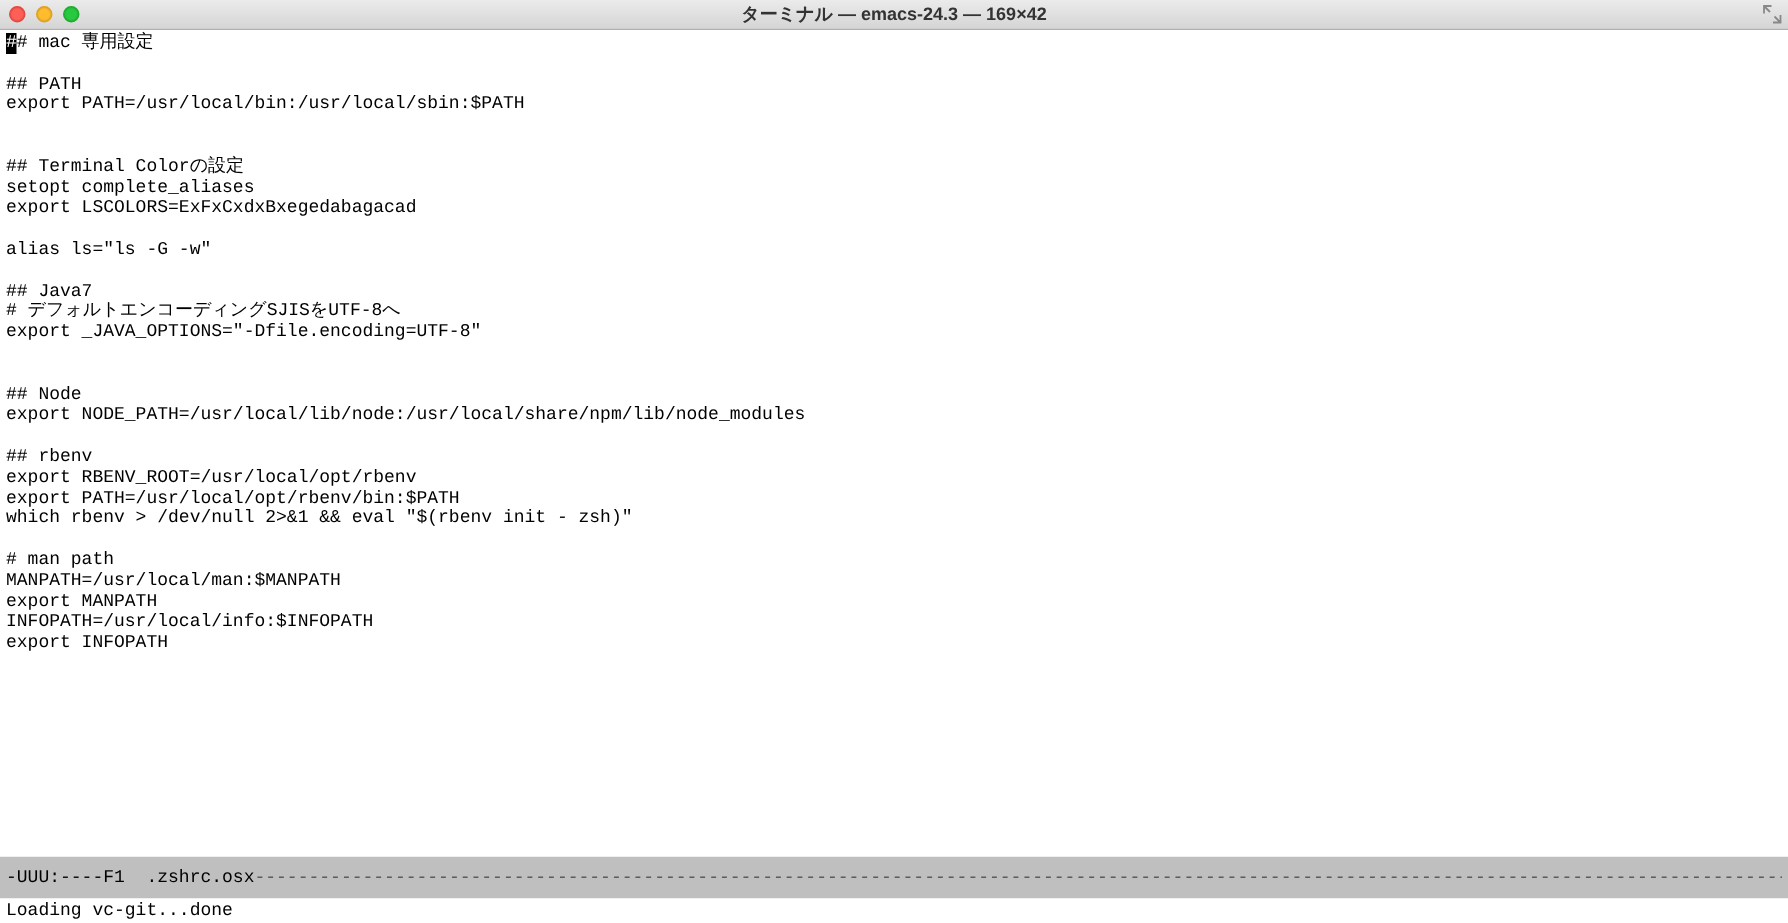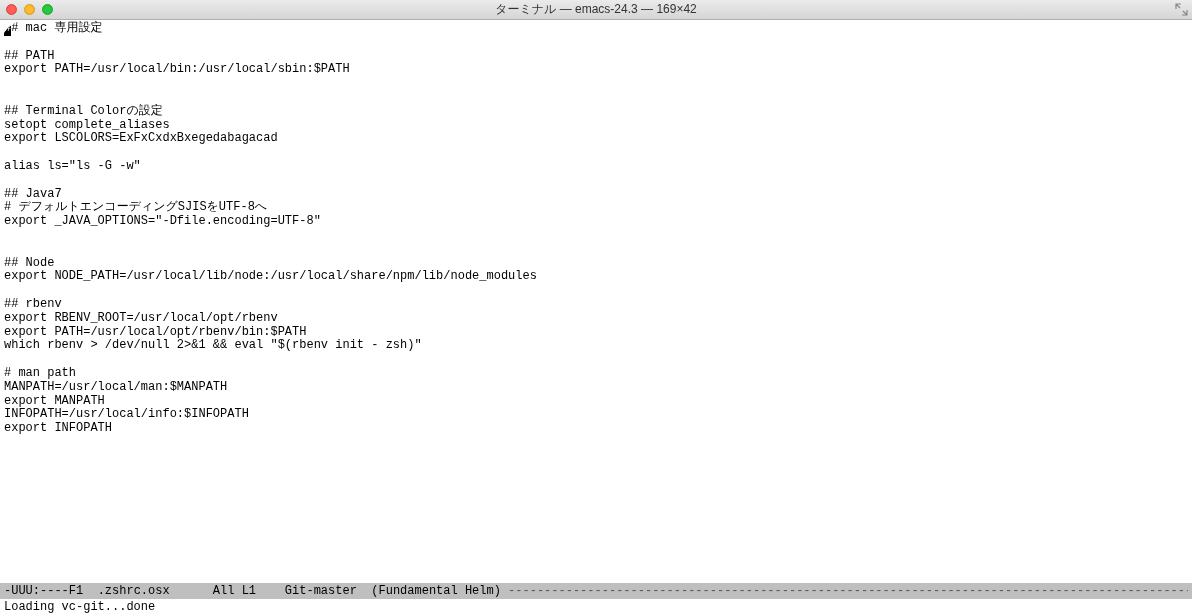--- a/index.html
+++ b/index.html
@@ -42,47 +42,47 @@
     .tl-max { background: #28c940; border: 0.5px solid #1dad2c; }
     .title-text {
       position: absolute;
       left: 0;
       right: 0;
       text-align: center;
       font-family: "Lucida Grande", "Helvetica Neue", sans-serif;
       font-size: 12px;
       color: #333;
       pointer-events: none;
+      font-weight: bold;
     }
     .maximize-corner {
       position: absolute;
       right: 4px;
       top: 3px;
       width: 13px;
       height: 13px;
       color: #888;
     }
     .editor {
       flex: 1;
       background: #ffffff;
       padding: 2px 4px;
       white-space: pre;
       line-height: 1.15;
       color: #000;
       overflow: hidden;
       position: relative;
-      border-radius: 27px;
     }
     .cursor-block {
       background: #000;
       color: #fff;
       display: inline-block;
     }
     .modeline {
-      height: 16px;
+      height: 28px;
       background: #bfbfbf;
       color: #000;
       display: flex;
       align-items: center;
       padding: 0 4px;
       font-size: 12px;
       white-space: pre;
       overflow: hidden;
     }
     .modeline .bold {
@@ -151,19 +151,18 @@
 # man path
 MANPATH=/usr/local/man:$MANPATH
 export MANPATH
 INFOPATH=/usr/local/info:$INFOPATH
 export INFOPATH
 </div>
 
 <div class="modeline">
   <span>-UUU:----F1  </span>
   <span class="bold">.zshrc.osx</span>
-  <span>      All L1    Git-master  (Fundamental Helm) </span>
   <span class="dashes">----------------------------------------------------------------------------------------------------------------------------------------------------------------</span>
 </div>
 
 <div class="minibuffer">
   <span>Loading vc-git...done</span>
 </div>
 
 </body></html>

